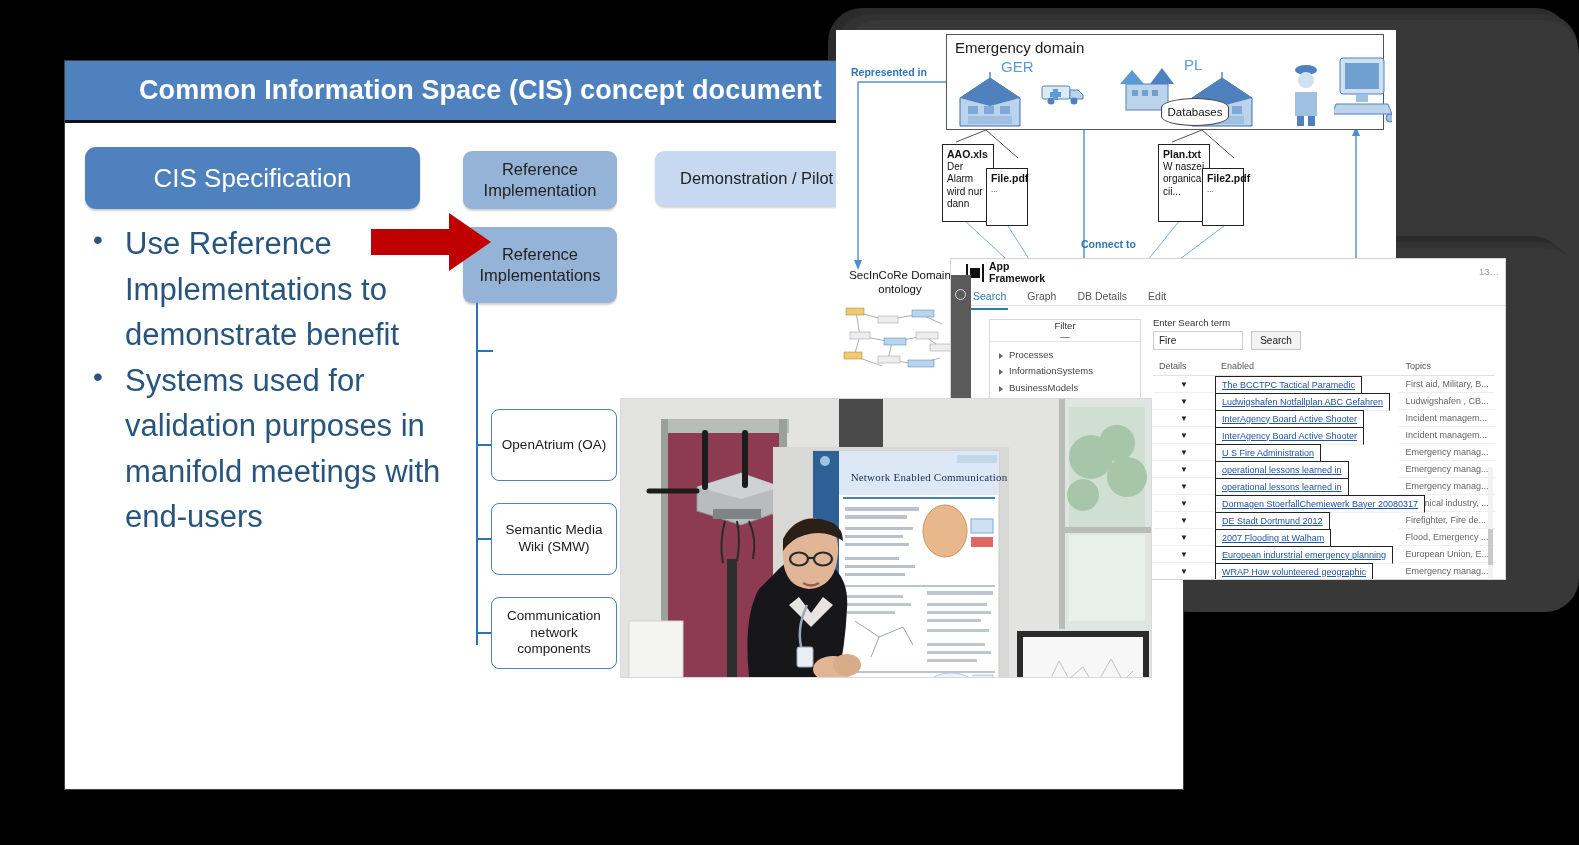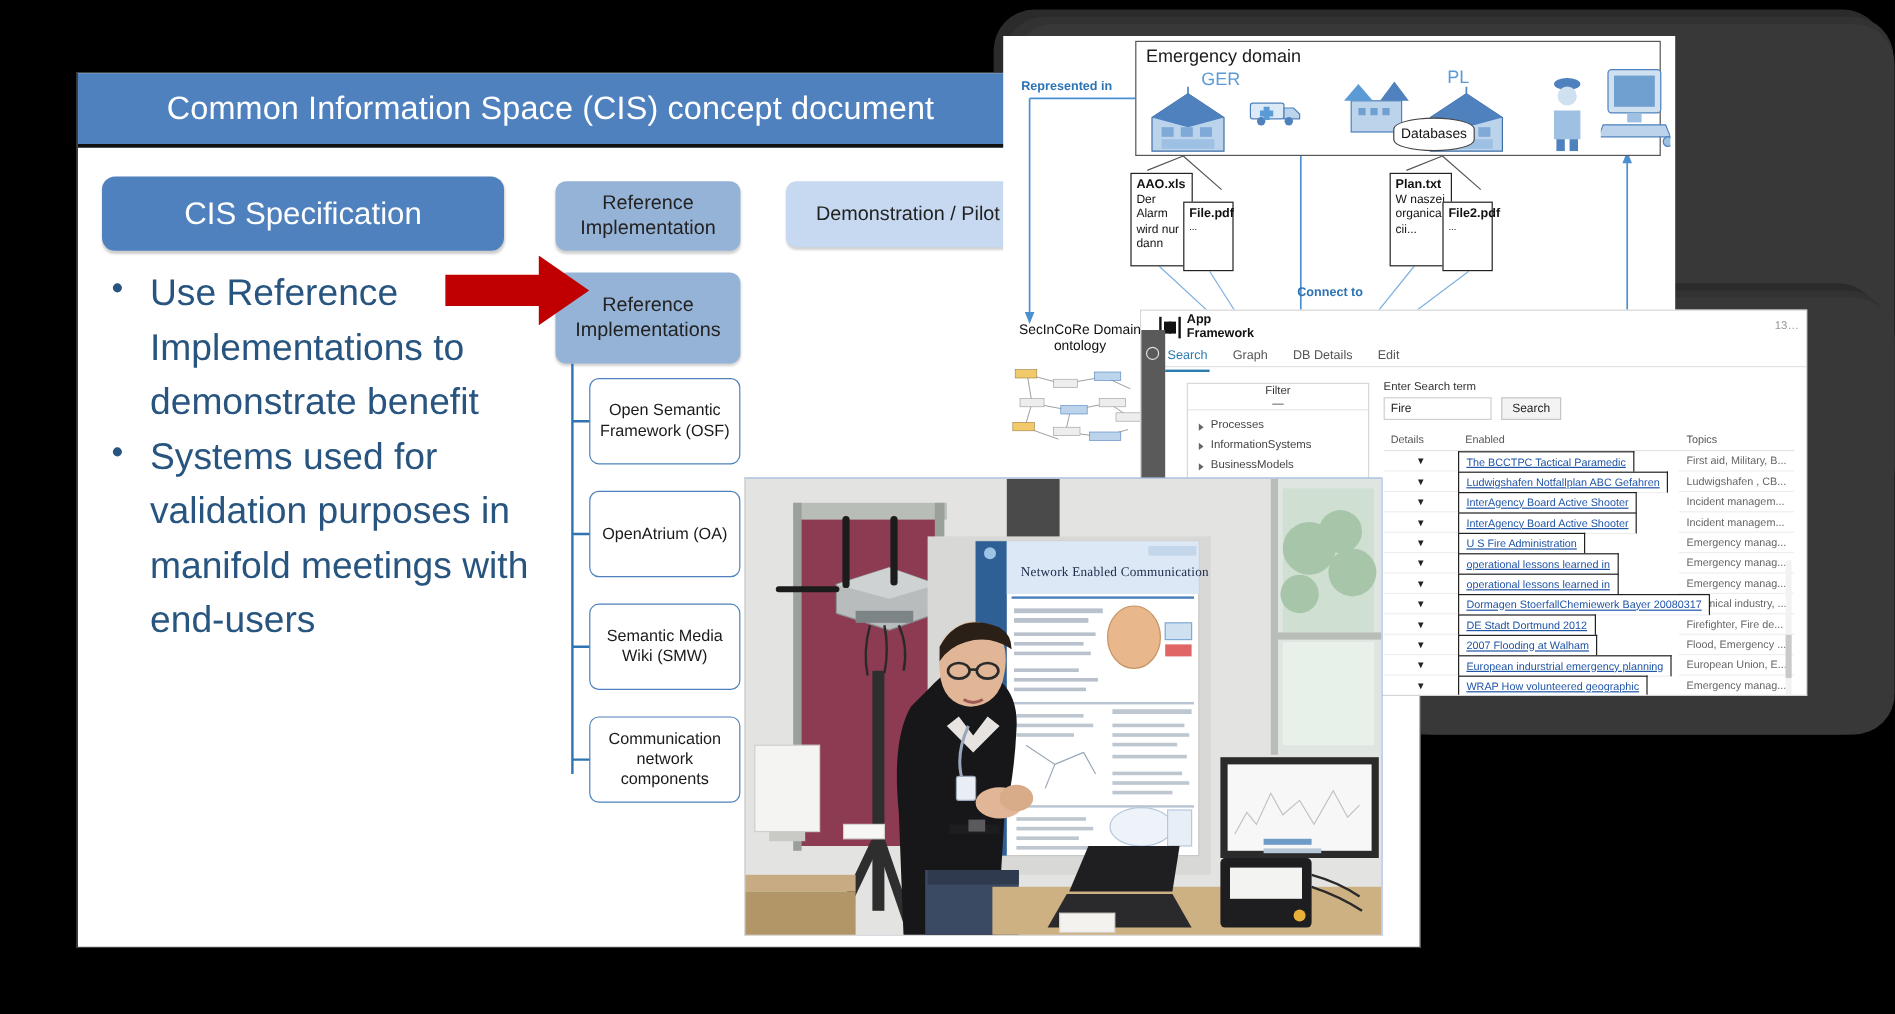--- a/index.html
+++ b/index.html
@@ -19,21 +19,21 @@
     border: 1px solid #3f3f3f;
   }
   .slide-titlebar {
     position: absolute; left: 0; top: 0;
     width: 1120px; height: 62px;
     background: #4E81BD;
     border-bottom: 3px solid #111;
     display: flex; align-items: center;
   }
   .slide-title {
-    color: #ffffff; font-size: 27px; font-weight: 400;
+    color: #ffffff; font-size: 27px; font-weight: 700;
     padding-left: 74px; letter-spacing: .1px; white-space: nowrap;
   }
 
   
   .cis-spec {
     position: absolute; left: 20px; top: 86px;
     width: 335px; height: 62px;
     background: #4E81BD; border-radius: 11px;
     display: flex; align-items: center; justify-content: center;
     box-shadow: 0 2px 2px rgba(0,0,0,.20);
@@ -113,21 +113,21 @@
     position: absolute; left: 836px; top: 30px;
     width: 560px; height: 362px; background: #ffffff;
     overflow: hidden; z-index: 5;
   }
   .em-box {
     position: absolute; left: 110px; top: 4px; width: 438px; height: 96px;
     border: 1px solid #555; background:#fff;
   }
   .em-title { position: absolute; left: 8px; top: 4px; font-size: 15px; color: #1a1a1a; }
   .lbl-ger { position: absolute; left: 165px; top: 28px; font-size: 15px; color: #5B9BD5; }
-  .lbl-pl  { position: absolute; left: 370px; top: 26px; font-size: 15px; color: #5B9BD5; }
+  .lbl-pl  { position: absolute; left: 348px; top: 26px; font-size: 15px; color: #5B9BD5; }
   .db-cyl {
     position: absolute; left: 325px; top: 68px; width: 68px; height: 28px;
     border: 1px solid #444; border-radius: 50% / 34%; background: #fff;
     display: flex; align-items: center; justify-content: center;
     font-size: 11.5px; color:#111;
   }
   .lbl-repin { position: absolute; left: 15px; top: 36px; font-size: 10.5px; color:#2E74B5; font-weight: 700;}
   .lbl-connect { position: absolute; left: 245px; top: 208px; font-size: 10.5px; color:#2E74B5; font-weight: 700;}
   .lbl-onto {
     position: absolute; left: 10px; top: 238px; width: 108px;
@@ -223,22 +223,22 @@
   .res-table td.det { width:62px; text-align:center; color:#222; }
   .res-table td.topic { width:92px; color:#666; }
   .caret { font-size:8px; }
   .scroll-rail {
     position:absolute; right:2px; top:110px; width:5px; height:198px; background:#f2f2f2;
   }
   .scroll-thumb { position:absolute; left:0; top:62px; width:5px; height:36px; background:#c9c9c9; }
 
   
   .photo {
-    position:absolute; left:620px; top:398px; width:532px; height:382px;
-    background:#3b82f6; overflow:hidden; z-index: 12;
+    position:absolute; left:620px; top:398px; width:532px; height:280px;
+    background:#a3a3a3; overflow:hidden; z-index: 12;
     border:1px solid #dadada;
   }
   .photo svg { display:block; }
   .poster-title {
     position:absolute; left:218px; top:72px; width:180px; text-align:center;
     font-size:11px; color:#1b2a4a; font-family:"Liberation Serif", serif;
     letter-spacing:.2px;
   }
 </style>
 </head>
@@ -282,23 +282,20 @@
     </div>
 
     <div class="tree">
       <svg width="200" height="420">
         <path d="M14 0 V342" stroke="#2E74B5" stroke-width="2" fill="none"></path>
         <path d="M14 48  H30" stroke="#2E74B5" stroke-width="2" fill="none"></path>
         <path d="M14 142 H30" stroke="#2E74B5" stroke-width="2" fill="none"></path>
         <path d="M14 236 H30" stroke="#2E74B5" stroke-width="2" fill="none"></path>
         <path d="M14 330 H30" stroke="#2E74B5" stroke-width="2" fill="none"></path>
       </svg>
-      <div class="tree-node tn0">
-        <span>Open Semantic Framework (OSF)</span>
-      </div>
       <div class="tree-node tn1">
         <span>OpenAtrium (OA)</span>
       </div>
       <div class="tree-node tn2">
         <span>Semantic Media Wiki (SMW)</span>
       </div>
       <div class="tree-node tn3">
         <span>Communication network components</span>
       </div>
     </div>

